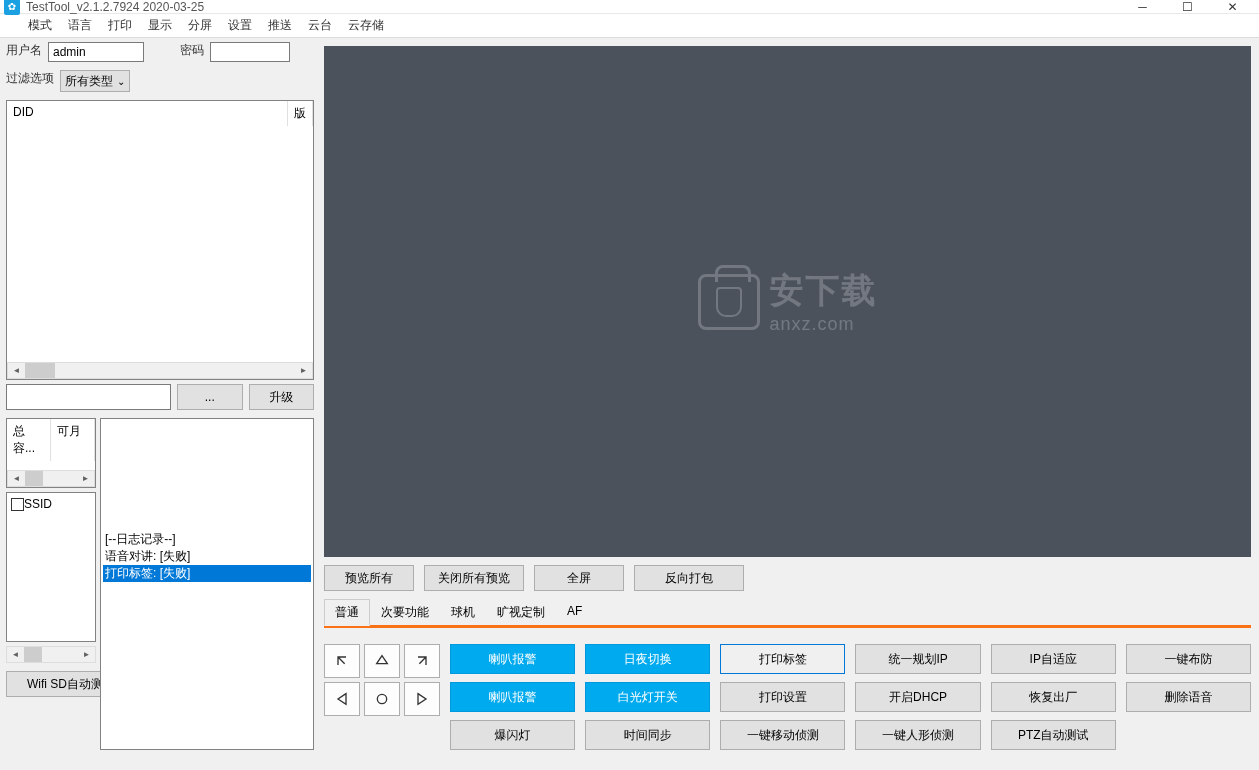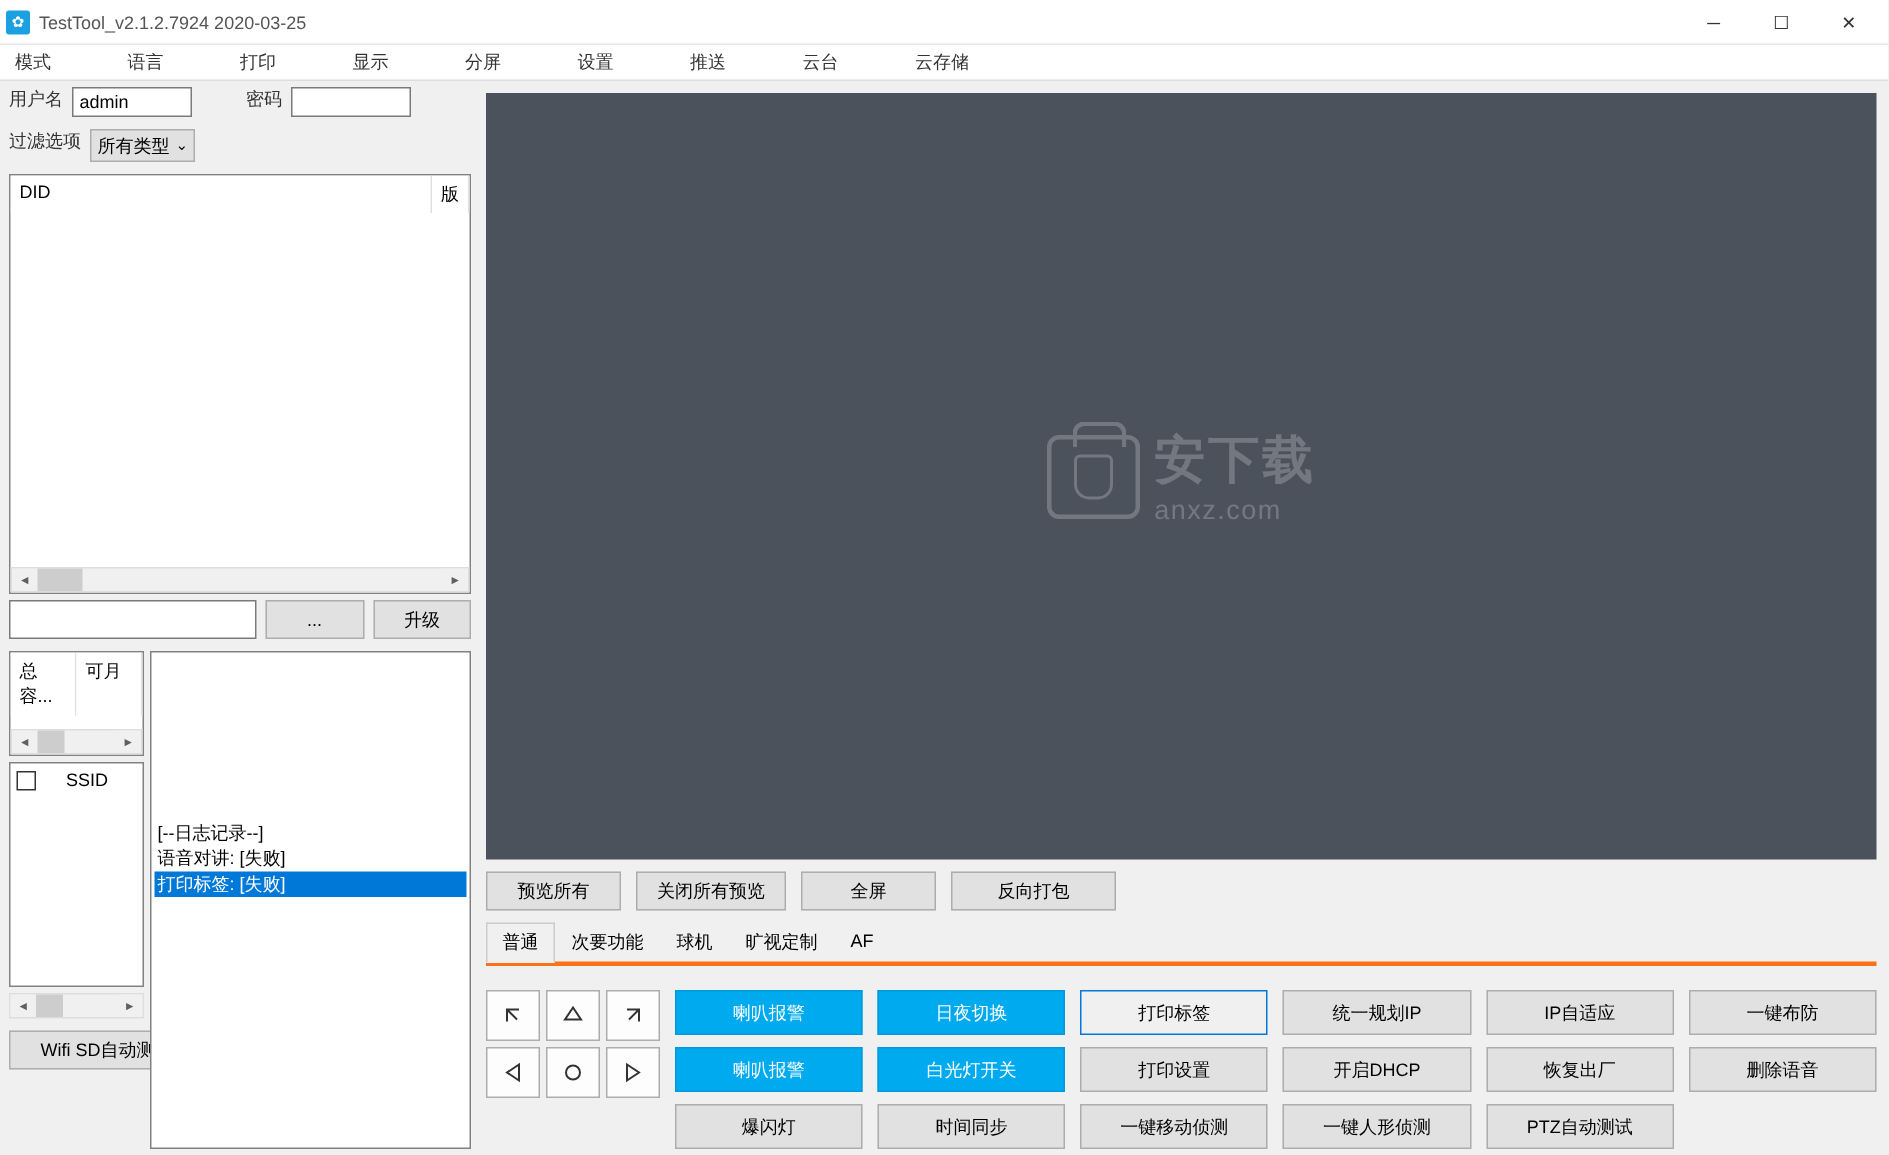--- a/index.html
+++ b/index.html
@@ -1,24 +1,24 @@
 <!DOCTYPE html>
 <html><head>
 <meta charset="utf-8">
 <style>
 * { box-sizing: border-box; margin: 0; padding: 0; font-family: "Microsoft YaHei", "SimSun", sans-serif; font-size: 12px; }
 body { background: #f0f0f0; width: 1259px; height: 770px; overflow: hidden; position: relative; }
 
-.titlebar { height: 30px; background: #fff; display: flex; align-items: center; padding: 0 4px; border-bottom: 1px solid #e8e8e8; }
+.titlebar { height: 14px; background: #fff; display: flex; align-items: center; padding: 0 4px; border-bottom: 1px solid #e8e8e8; }
 .titlebar .app-icon { width: 16px; height: 16px; background: #1ba1e2; margin-right: 6px; display: flex; align-items: center; justify-content: center; border-radius: 2px; }
 .titlebar .app-icon::before { content: "✿"; color: #fff; font-size: 10px; }
 .titlebar .title { flex: 1; color: #555; }
 .titlebar .win-btn { width: 45px; height: 30px; display: flex; align-items: center; justify-content: center; color: #333; }
 
-.menubar { height: 24px; background: #fff; display: flex; align-items: center; padding: 0 2px; border-bottom: 1px solid #ddd; gap: 35px; }
+.menubar { height: 24px; background: #fff; display: flex; align-items: center; padding: 0 20px; border-bottom: 1px solid #ddd; }
 .menubar .menu-item { padding: 2px 8px; color: #333; cursor: default; }
 
 .content { display: flex; height: calc(100% - 54px); }
 
 .left-panel { width: 320px; padding: 4px 6px; display: flex; flex-direction: column; gap: 4px; }
 
 .row { display: flex; align-items: flex-start; gap: 6px; margin-bottom: 4px; }
 .row label { color: #333; }
 .text-input { border: 1px solid #7a7a7a; background: #fff; height: 20px; padding: 0 4px; }
 .select { border: 1px solid #adadad; background: #e1e1e1; height: 22px; padding: 0 4px; display: flex; align-items: center; gap: 4px; }
@@ -63,21 +63,21 @@
 
 .log-list { font-size: 12px; padding: 2px; }
 .log-line { padding: 0 2px; white-space: nowrap; }
 .log-line.sel { background: #0078d7; color: #fff; }
 
 .small-panels { display: flex; gap: 4px; }
 .small-left { width: 90px; display: flex; flex-direction: column; gap: 4px; }
 .small-right { flex: 1; }
 
 .ssid-box { border: 1px solid #828282; background: #fff; padding: 4px; height: 150px; }
-.check { display: flex; align-items: center; gap: 20px; }
+.check { display: flex; align-items: center; gap: 0; }
 .check .box { width: 13px; height: 13px; border: 1px solid #333; background: #fff; }
 </style>
 </head>
 <body>
 
 <div class="titlebar">
   <div class="app-icon"></div>
   <div class="title">TestTool_v2.1.2.7924 2020-03-25</div>
   <div class="win-btn">─</div>
   <div class="win-btn">☐</div>
@@ -94,21 +94,21 @@
     <div class="menu-item">推送</div>
     <div class="menu-item">云台</div>
     <div class="menu-item">云存储</div>
   </div>
 
 <div class="content">
   <div class="left-panel">
 
     <div class="row">
       <label>用户名</label>
-      <input class="text-input" style="width: 80px;" value="admin">
+      <input class="text-input" style="width: 96px;" value="admin">
       <label style="margin-left:30px">密码</label>
       <input class="text-input" style="width: 80px;" type="password" value="">
     </div>
 
     <div class="row">
       <label>过滤选项</label>
       <div class="select">
           <span>所有类型</span>
         </div>
     </div>

